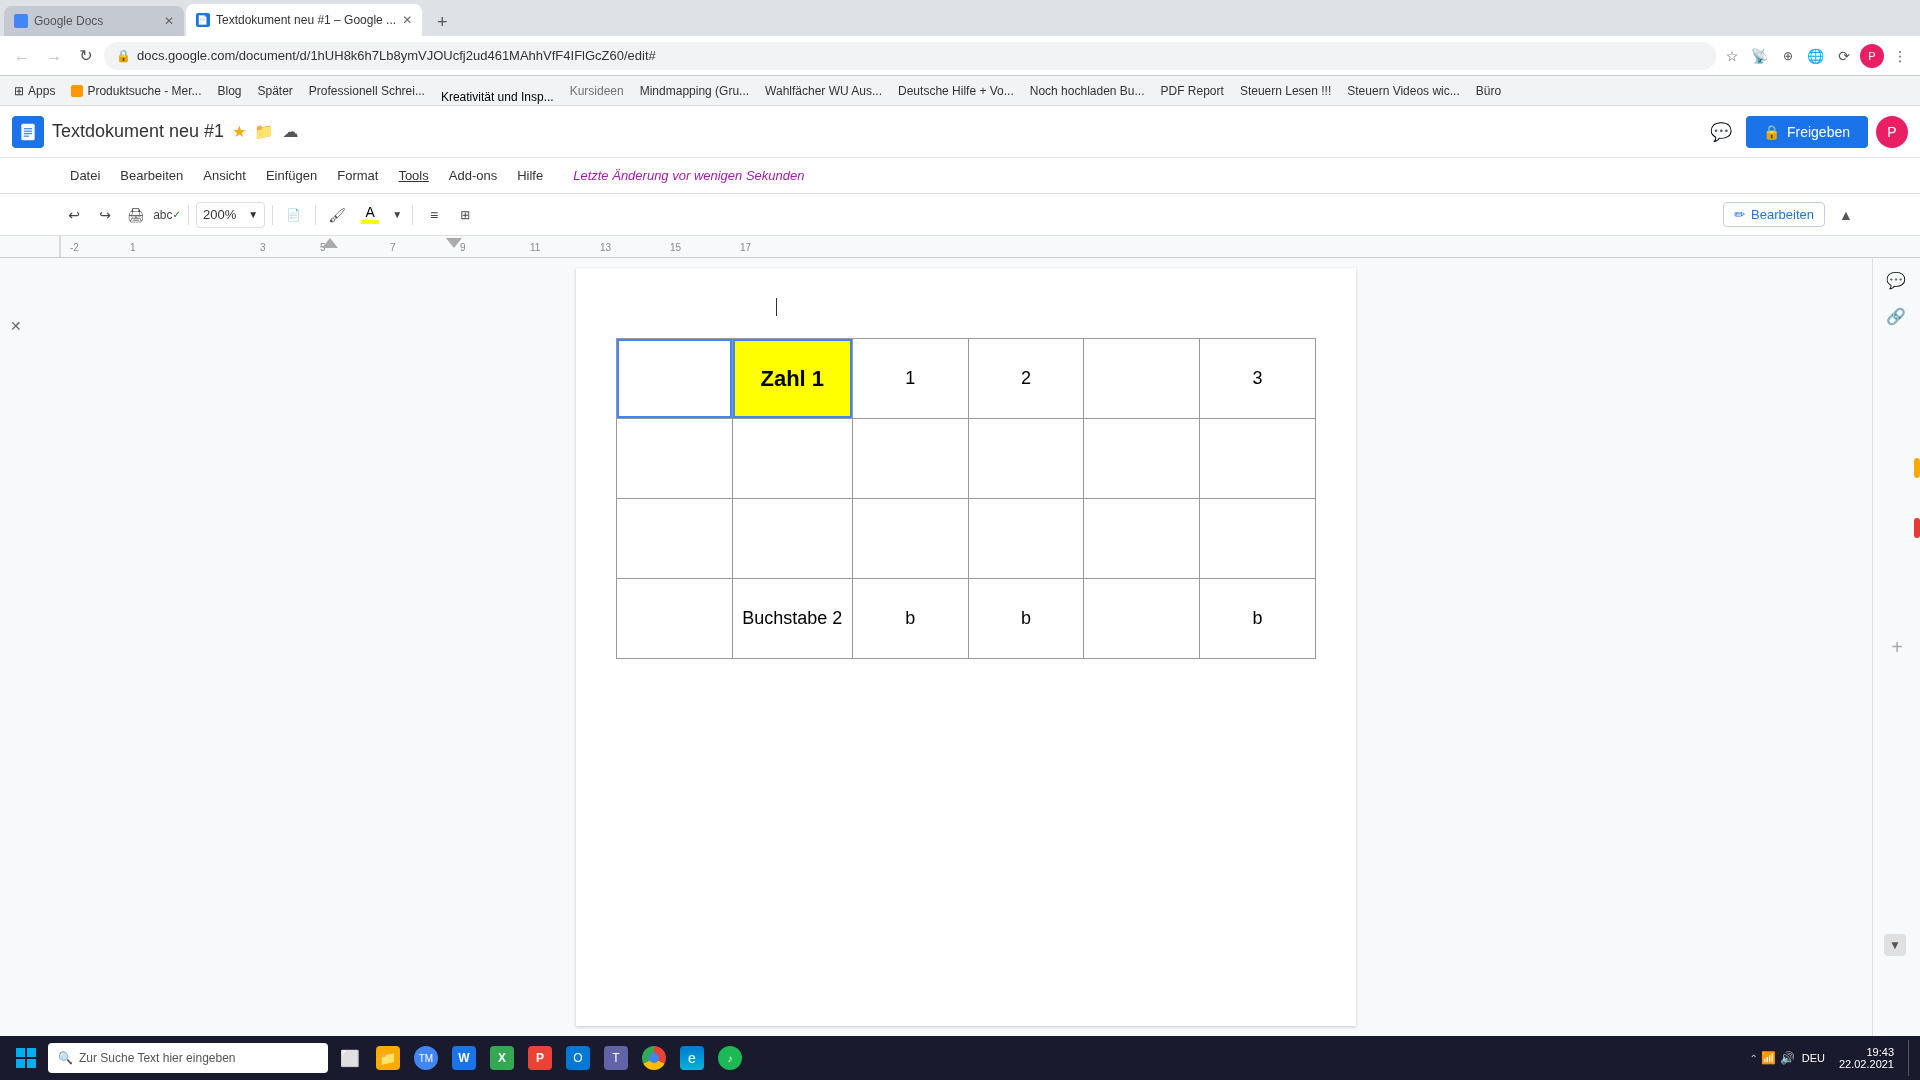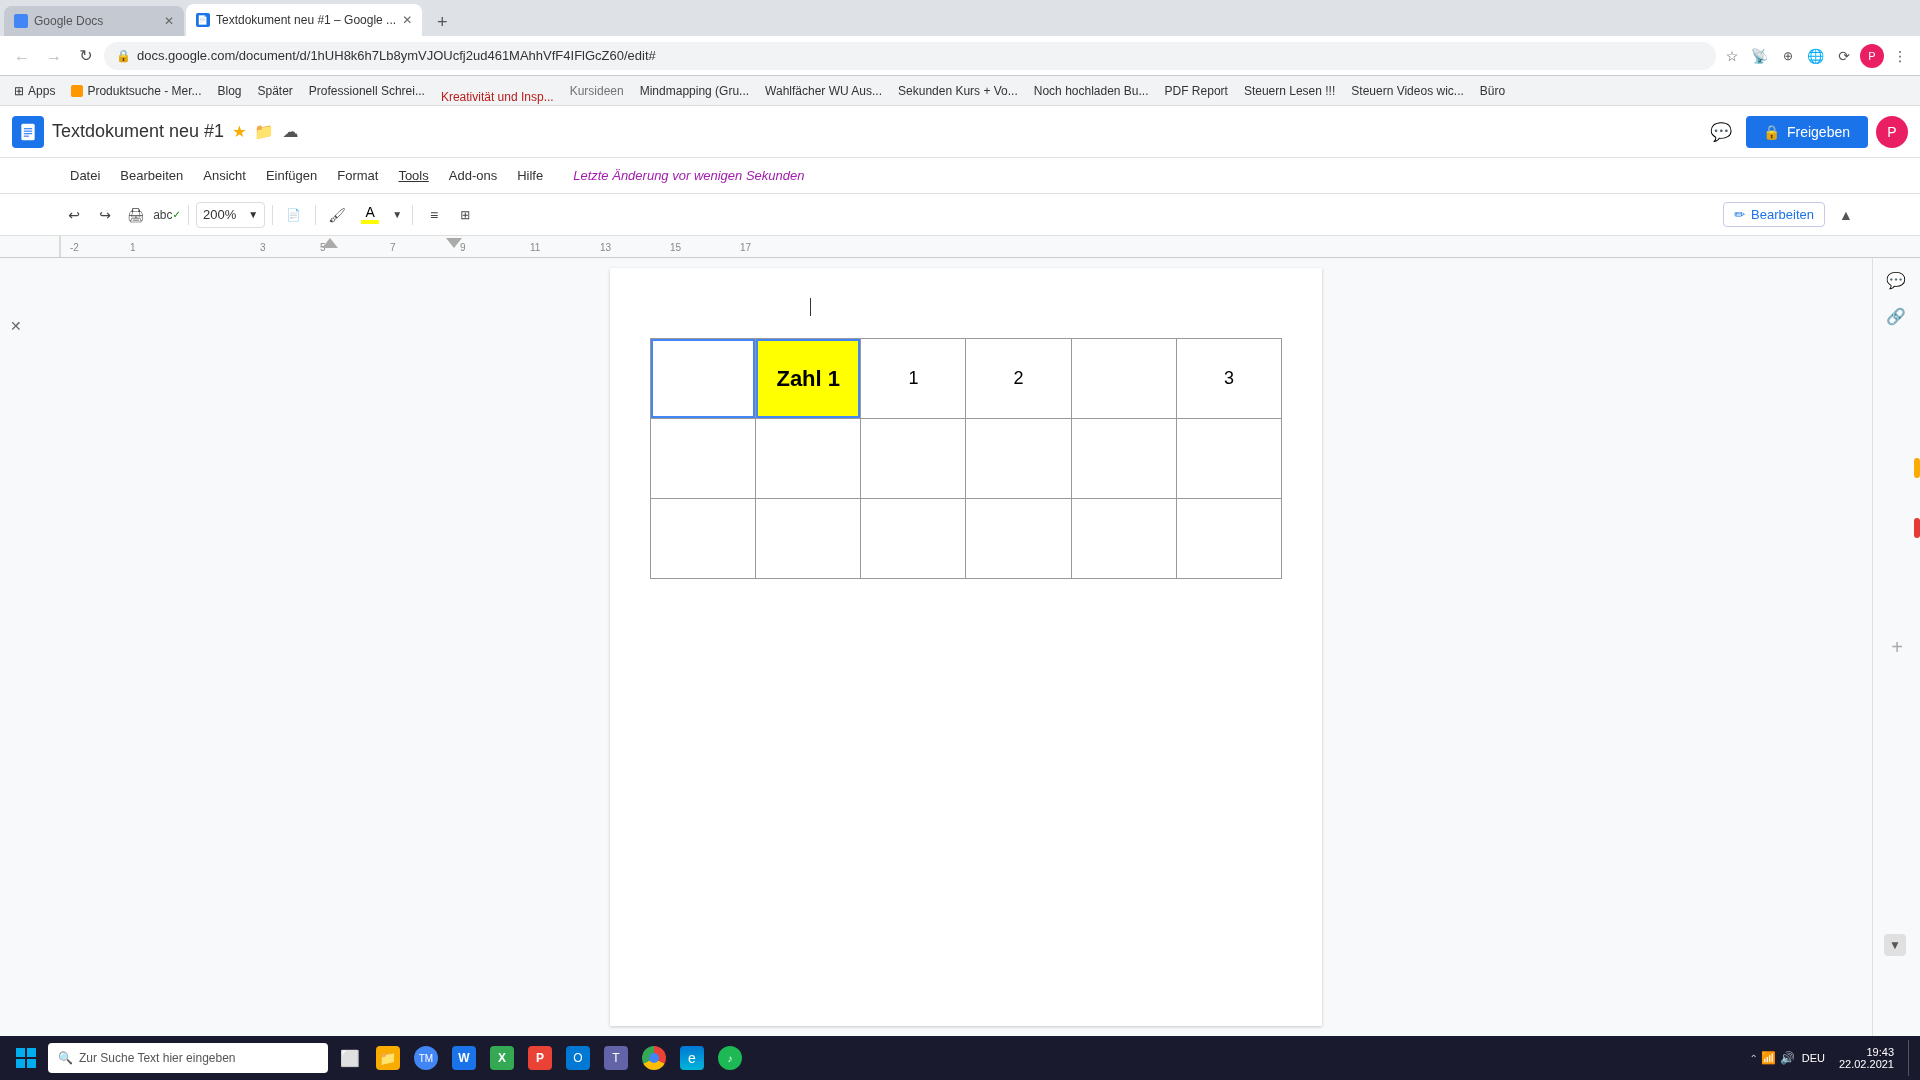--- a/index.html
+++ b/index.html
@@ -56,34 +56,34 @@
     </div>
     <div style="padding:2px 8px;border-radius:4px;cursor:pointer;color:#333;white-space:nowrap;">
       <span>Blog</span>
     </div>
     <div style="padding:2px 8px;border-radius:4px;cursor:pointer;color:#333;white-space:nowrap;">
       <span>Später</span>
     </div>
     <div style="padding:2px 8px;border-radius:4px;cursor:pointer;color:#333;white-space:nowrap;">
       <span>Professionell Schrei...</span>
     </div>
-    <div style="padding:2px 8px;border-radius:4px;cursor:pointer;color:#b91c1c;white-space:nowrap;margin-top:12px;">
+    <div style="padding:2px 8px;border-radius:4px;cursor:pointer;color:#000000;white-space:nowrap;margin-top:12px;">
       <span>Kreativität und Insp...</span>
     </div>
     <div style="padding:2px 8px;border-radius:4px;cursor:pointer;color:#737373;white-space:nowrap;">
       <span>Kursideen</span>
     </div>
     <div style="padding:2px 8px;border-radius:4px;cursor:pointer;color:#333;white-space:nowrap;">
       <span>Mindmapping  (Gru...</span>
     </div>
     <div style="padding:2px 8px;border-radius:4px;cursor:pointer;color:#333;white-space:nowrap;">
       <span>Wahlfächer WU Aus...</span>
     </div>
     <div style="padding:2px 8px;border-radius:4px;cursor:pointer;color:#333;white-space:nowrap;">
-      <span>Sekunden Kurs + Vo...</span>
+      <span>Deutsche Hilfe + Vo...</span>
     </div>
     <div style="padding:2px 8px;border-radius:4px;cursor:pointer;color:#333;white-space:nowrap;">
       <span>Noch hochladen Bu...</span>
     </div>
     <div style="padding:2px 8px;border-radius:4px;cursor:pointer;color:#333;white-space:nowrap;">
       <span>PDF Report</span>
     </div>
     <div style="padding:2px 8px;border-radius:4px;cursor:pointer;color:#333;white-space:nowrap;">
       <span>Steuern Lesen !!!</span>
     </div>
@@ -205,21 +205,21 @@
     </svg>
   </div>
 
   <div style="display:flex;flex:1;background:#f8f9fa;overflow:hidden;position:relative;">
 
     <div style="width:60px;background:#f8f9fa;position:relative;">
       <span style="position:absolute;top:60px;left:10px;font-size:14px;color:#666;cursor:pointer;">✕</span>
     </div>
 
     <div style="flex:1;overflow:auto;padding:10px 20px;display:flex;justify-content:center;background:#f8f9fa;">
-      <div style="background:#fff;width:712px;min-height:700px;padding:30px 40px;position:relative;box-shadow:0 1px 3px rgba(0,0,0,0.2);">
+      <div style="background:#fff;width:780px;min-height:700px;padding:30px 40px;position:relative;box-shadow:0 1px 3px rgba(0,0,0,0.2);">
 
         <div style="position:absolute;top:30px;left:200px;width:1px;height:18px;background:#333;"></div>
 
         <table style="border-collapse:collapse;width:100%;margin-top:40px;">
 
           <tbody>
               <tr>
             <td style="border:1px solid #999;min-width:80px;width:14%;height:80px;text-align:center;vertical-align:middle;font-size:18px;padding:8px;position:relative;">
 
               <div style="position:absolute;inset:0;border:2px solid #4285f4;pointer-events:none;"></div>
@@ -247,20 +247,30 @@
           <tr>
             <td style="border:1px solid #999;height:80px;text-align:center;vertical-align:middle;padding:8px;"></td>
             <td style="border:1px solid #999;height:80px;text-align:center;vertical-align:middle;padding:8px;"></td>
             <td style="border:1px solid #999;height:80px;text-align:center;vertical-align:middle;padding:8px;"></td>
             <td style="border:1px solid #999;height:80px;text-align:center;vertical-align:middle;padding:8px;"></td>
             <td style="border:1px solid #999;height:80px;text-align:center;vertical-align:middle;padding:8px;"></td>
             <td style="border:1px solid #999;height:80px;text-align:center;vertical-align:middle;padding:8px;"></td>
           </tr>
 
 
+          <tr>
+            <td style="border:1px solid #999;height:80px;text-align:center;vertical-align:middle;padding:8px;"></td>
+            <td style="border:1px solid #999;height:80px;text-align:center;vertical-align:middle;font-size:18px;padding:8px;">
+              <span>Buchstabe 2</span>
+            </td>
+            <td style="border:1px solid #999;height:80px;text-align:center;vertical-align:middle;font-size:18px;padding:8px;">b</td>
+            <td style="border:1px solid #999;height:80px;text-align:center;vertical-align:middle;font-size:18px;padding:8px;">b</td>
+            <td style="border:1px solid #999;height:80px;text-align:center;vertical-align:middle;padding:8px;"></td>
+            <td style="border:1px solid #999;height:80px;text-align:center;vertical-align:middle;font-size:18px;padding:8px;">b</td>
+          </tr>
         </tbody>
           </table>
 
       </div>
     </div>
 
     <div style="width:48px;background:#f8f9fa;display:flex;flex-direction:column;align-items:center;padding-top:8px;gap:8px;border-left:1px solid #e0e0e0;">
       <div style="width:28px;height:28px;display:flex;align-items:center;justify-content:center;font-size:16px;color:#555;cursor:pointer;border-radius:4px;">💬</div>
       <div style="width:28px;height:28px;display:flex;align-items:center;justify-content:center;font-size:16px;color:#555;cursor:pointer;border-radius:4px;">🔗</div>
       <div style="position:absolute;right:12px;top:50%;transform:translateY(-50%);width:22px;height:22px;display:flex;align-items:center;justify-content:center;font-size:20px;color:#aaa;cursor:pointer;">+</div>

